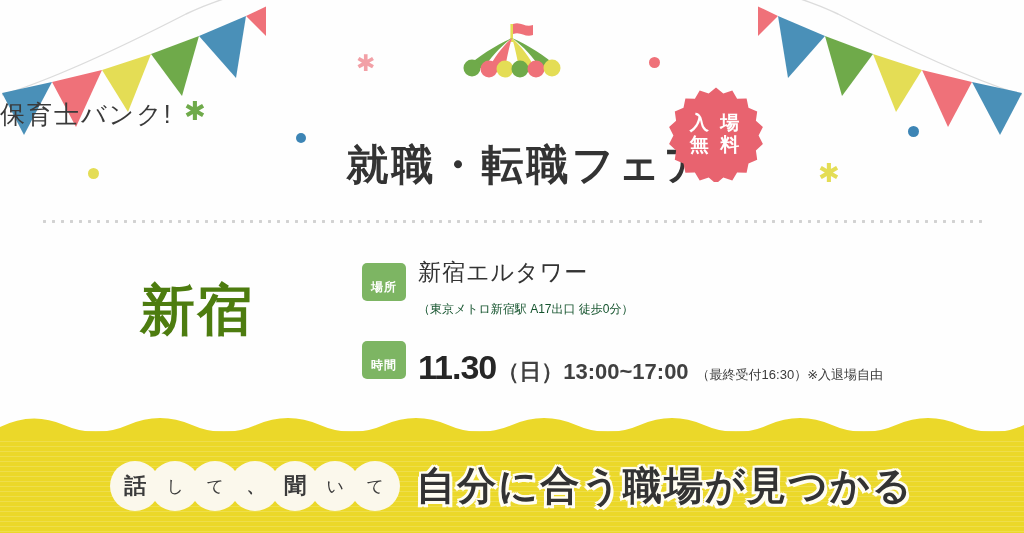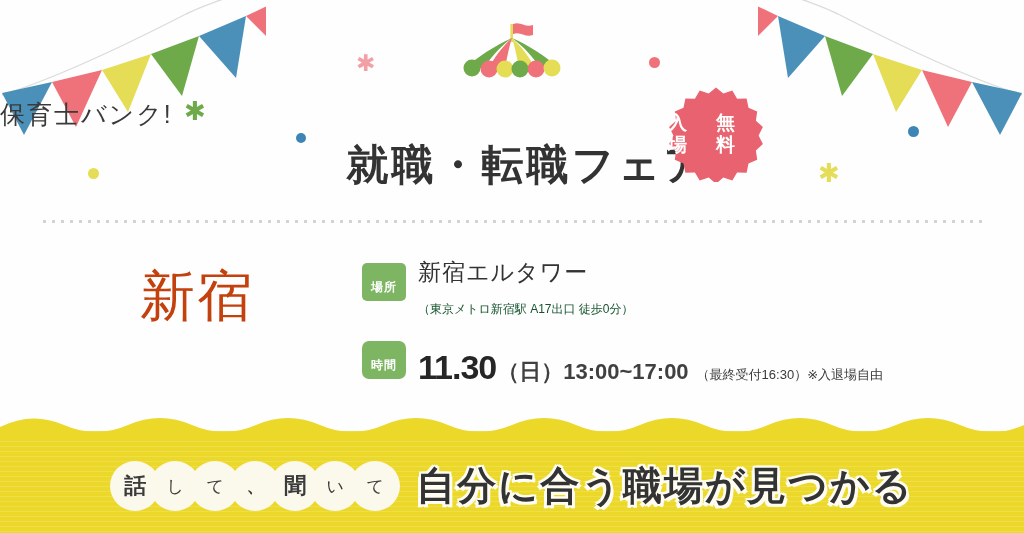--- a/index.html
+++ b/index.html
@@ -47,59 +47,59 @@
     color: #333333; font-weight: 700; padding-left: 32px;
   }
 
   
   .seal {
     position: absolute; top: 86px; left: 668px;
     width: 96px; height: 96px;
   }
   .seal .seal-text {
     position: absolute; inset: 0;
-    display: flex; flex-direction: row;
+    display: flex; flex-direction: column;
     align-items: center; justify-content: center;
     color: #ffffff; font-weight: 700;
     font-size: 19px; line-height: 1.18; letter-spacing: 3px;
   }
   .seal .seal-text span { display: block; }
 
   
   .divider {
     position: absolute; top: 220px; left: 40px; right: 40px;
     height: 3px;
     background-image: radial-gradient(circle, #d2d2d2 1.4px, rgba(0,0,0,0) 1.6px);
     background-size: 9px 3px;
     background-repeat: repeat-x;
   }
 
   
   .city {
-    position: absolute; left: 140px; top: 269px;
-    font-size: 55px; font-weight: 400; color: #c2410c;
+    position: absolute; left: 140px; top: 283px;
+    font-size: 55px; font-weight: 700; color: #4d7c0f;
     letter-spacing: 2px; line-height: 1;
   }
 
   .info { position: absolute; left: 362px; top: 259px; }
 
   .row { display: flex; align-items: flex-start; }
   .row + .row { margin-top: 14px; }
 
   .tag {
     flex: none;
     background: #7db563;
     color: #ffffff;
     border-radius: 5px;
     font-size: 12px; font-weight: 700;
     letter-spacing: 1px;
     padding: 16px 9px 5px;
     margin-top: 4px;
   }
-  .tag.time-tag { margin-top: 9px; border-radius: 7px; }
+  .tag.time-tag { margin-top: 9px; }
 
   .row-body { margin-left: 12px; }
 
   .venue {
     font-size: 23px; font-weight: 500; color: #333333;
     letter-spacing: 1px; line-height: 1.15;
   }
   .venue-sub {
     margin-top: 16px;
     font-size: 12px; color: #14532d; letter-spacing: 0px;

